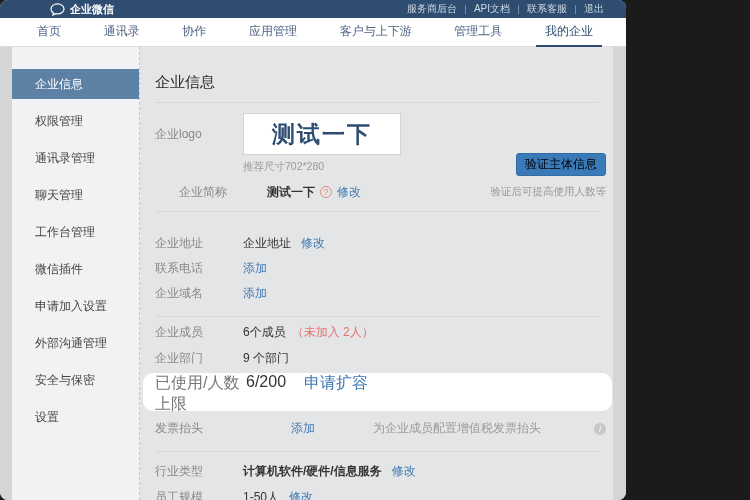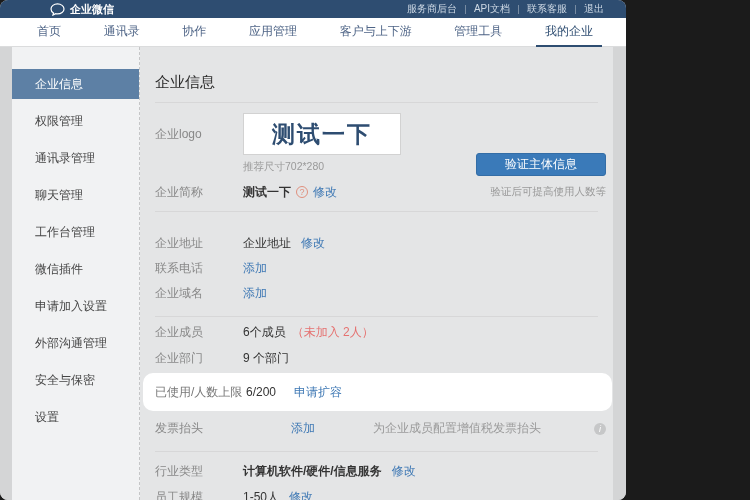--- a/index.html
+++ b/index.html
@@ -60,35 +60,35 @@
   .danger{color:var(--danger); margin-left:6px;}
   .muted{color:#9a9a9a;}
   
   .logo-row{display:flex; align-items:center; margin-top:10px;}
   .logo-box{
     width:158px; height:42px; background:#fff; border:1px solid #d2d2d2;
     display:flex; align-items:center; justify-content:center;
     font-size:23px; font-weight:bold; color:var(--navy); letter-spacing:2px;
   }
   .logo-hint{font-size:10.5px; color:#9a9a9a; margin:5px 0 0 88px;}
-  .shortname-row{margin-top:9px; height:18px;}
+  .shortname-row{margin-top:9px; height:18px;margin-left:24px;}
   
   .verify-btn{
-    position:absolute; top:106px; right:7px; height:23px; padding:0 28px;
+    position:absolute; top:106px; right:7px; height:23px; padding:0 8px;
     background:var(--button); border:1px solid #336da6; border-radius:3px;
-    color:#ffffff; font-size:12px; cursor:pointer;
+    color:#000000; font-size:12px; cursor:pointer;
   }
   .verify-hint{position:absolute; top:138px; right:7px; font-size:10.5px; color:#999;}
   .group1{padding-top:6px;} .group1 .row{height:25px;}
   .group1{margin-top:13px;}
   .group2{padding-top:2px;} .group2 .row{height:26px;align-items:center;}
   
   .quota-row{
     margin:2px 1px 0 -12px; height:38px; background:#fff; border-radius:10px;
-    display:flex; align-items:center; padding-left:12px; font-size:12px;
+    display:flex; align-items:flex-start; padding-left:12px; font-size:16px;
   }
   .quota-row .label{width:91px; color:#777; flex-shrink:0;}
   .quota-row .link{margin-left:18px;}
   .invoice-row{margin-top:5px; height:25px;gap:48px;}
   .group3{padding-top:6px;} .group3 .row{height:26px;}
   
   .help-icon{
     display:inline-block; width:12px; height:12px; border:1px solid #e0907e;
     border-radius:50%; color:#e0907e; font-size:9px; line-height:11px;
     text-align:center; margin:0 5px; flex-shrink:0;

